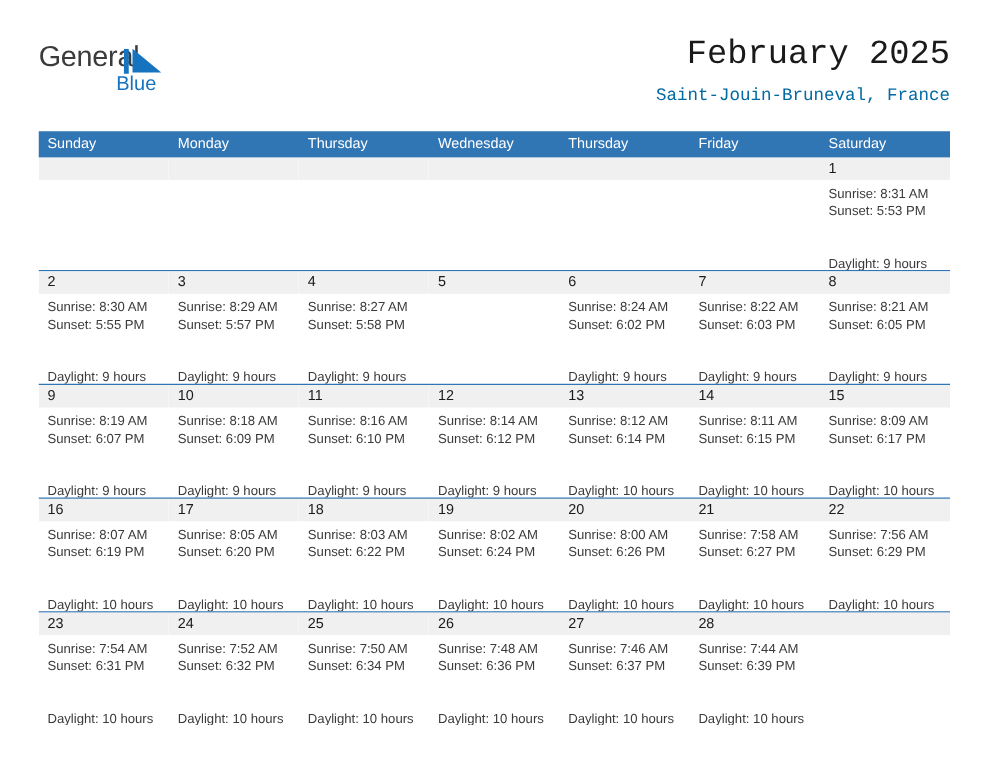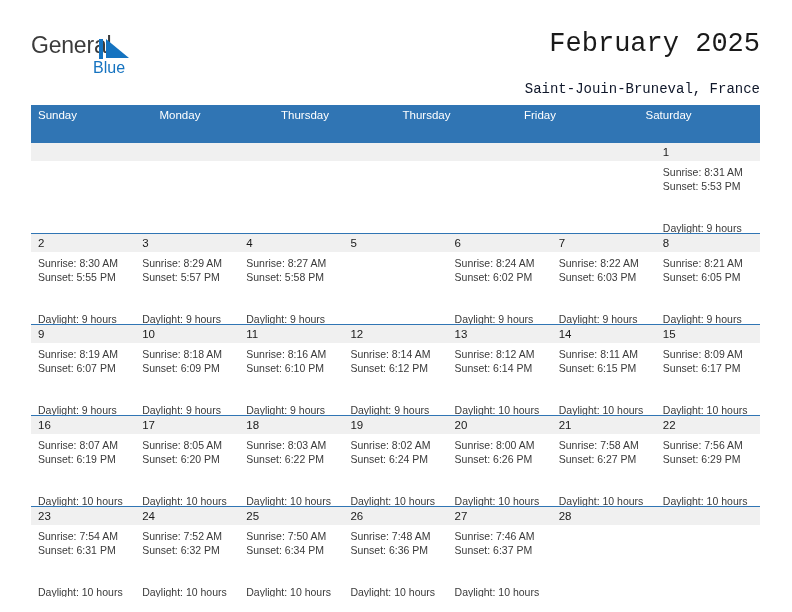--- a/index.html
+++ b/index.html
@@ -70,39 +70,39 @@
     font-family: Liberation Mono, monospace;
   }
   .cal-title {
     font-size: 27px;
     color: #1a1a1a;
     line-height: 32px;
     font-weight: 400;
     white-space: nowrap;
   }
   .cal-subtitle {
-    margin-top: 21px;
+    margin-top: 9px;
     font-size: 14px;
-    color: #0f172a;
+    color: #0369a1;
     line-height: 16px;
     font-weight: 400;
     white-space: nowrap;
   }
 
   
   .calendar {
     position: absolute;
     left: 31px;
     top: 105px;
     width: 729px;
   }
   .dow-row {
     display: flex;
     background: #3075b4;
-    height: 38px;
+    height: 21px;
   }
   .dow-cell {
     flex: 1 1 0;
     color: #ffffff;
     font-size: 11.5px;
     line-height: 21px;
     padding-left: 7px;
     box-sizing: border-box;
     white-space: nowrap;
     overflow: hidden;
@@ -171,20 +171,21 @@
       <div class="cal-subtitle">Saint-Jouin-Bruneval, France</div>
     </div>
 
   </div>
 
   <div class="calendar">
     <div class="dow-row" id="dow-row">
         <div class="dow-cell">Sunday</div>
         <div class="dow-cell">Monday</div>
         <div class="dow-cell">Thursday</div>
+        <div class="dow-cell">Wednesday</div>
         <div class="dow-cell">Thursday</div>
         <div class="dow-cell">Friday</div>
         <div class="dow-cell">Saturday</div>
       </div>
     <div id="weeks-container">
         <div class="week-row first">
           <div class="day-cell empty">
             <div class="daynum-band"></div>
           </div>
           <div class="day-cell empty">
@@ -416,20 +417,25 @@
           <div class="day-cell">
             <div class="daynum-band">27</div>
             <div class="day-info">
               <div>Sunrise: 7:46 AM</div>
               <div>Sunset: 6:37 PM</div>
               <div class="wrapline">Daylight: 10 hours and 51 minutes.</div>
             </div>
           </div>
           <div class="day-cell">
             <div class="daynum-band">28</div>
+            <div class="day-info">
+              <div>Sunrise: 7:44 AM</div>
+              <div>Sunset: 6:39 PM</div>
+              <div class="wrapline">Daylight: 10 hours and 54 minutes.</div>
+            </div>
           </div>
           <div class="day-cell empty">
             <div class="daynum-band"></div>
           </div>
         </div>
       </div>
   </div>
 
 </div>
 

